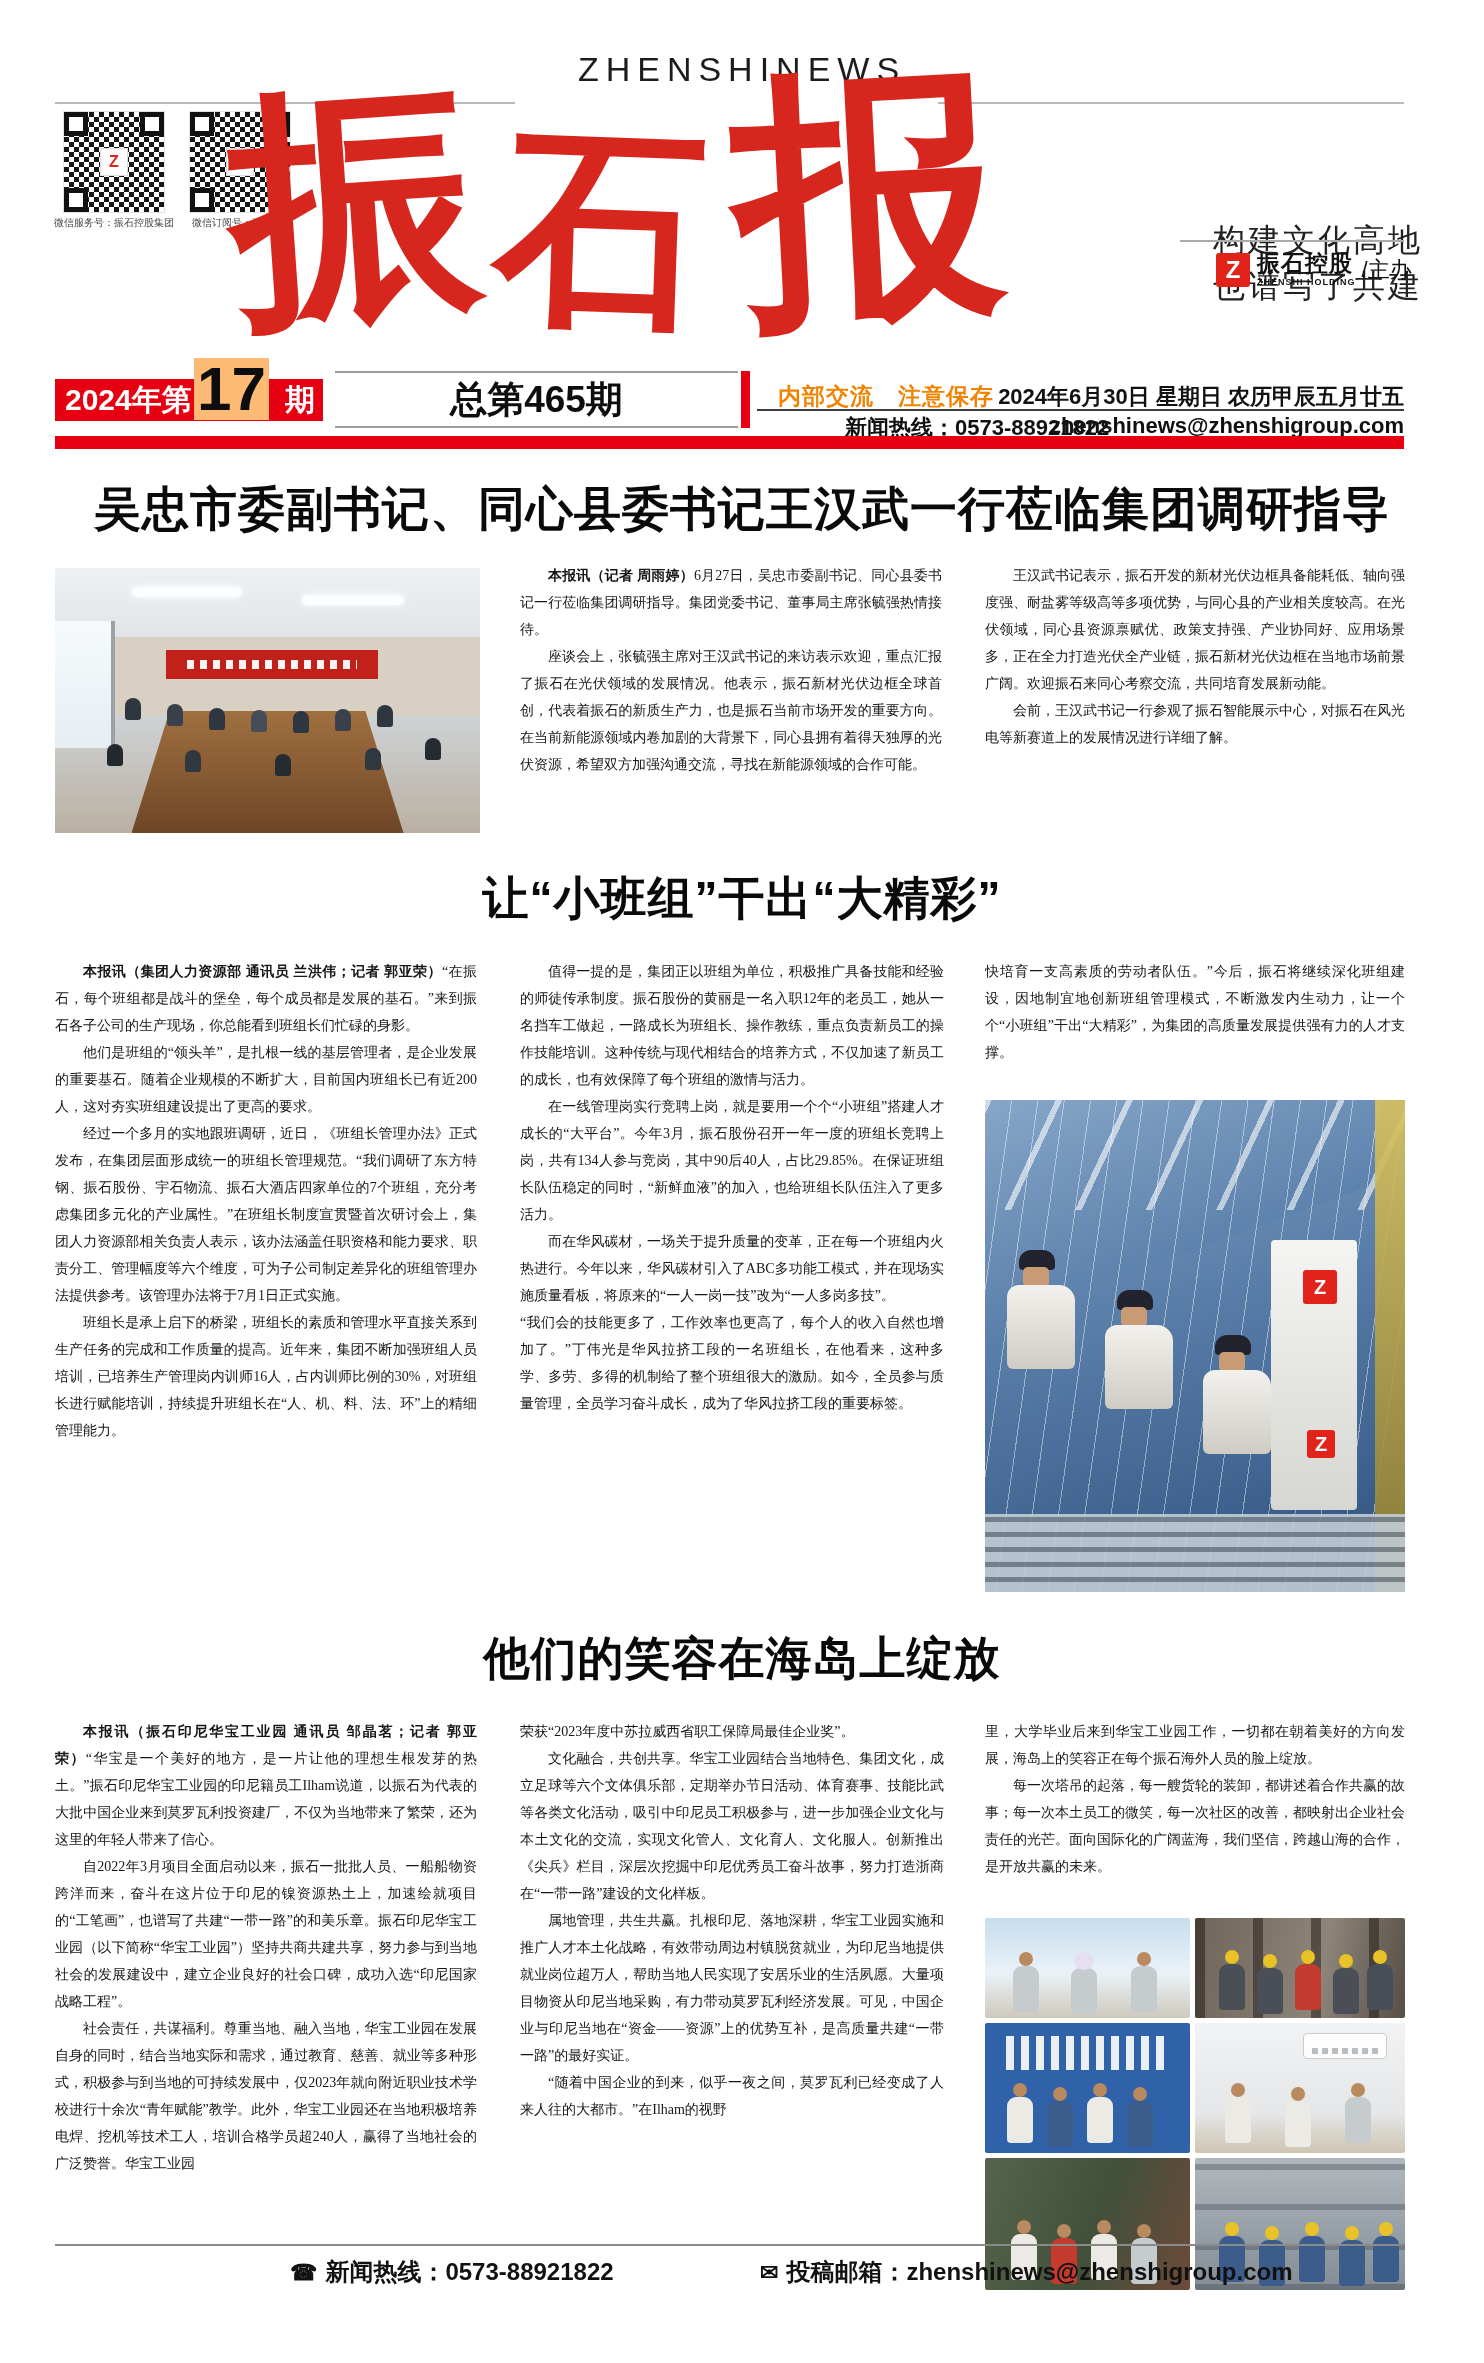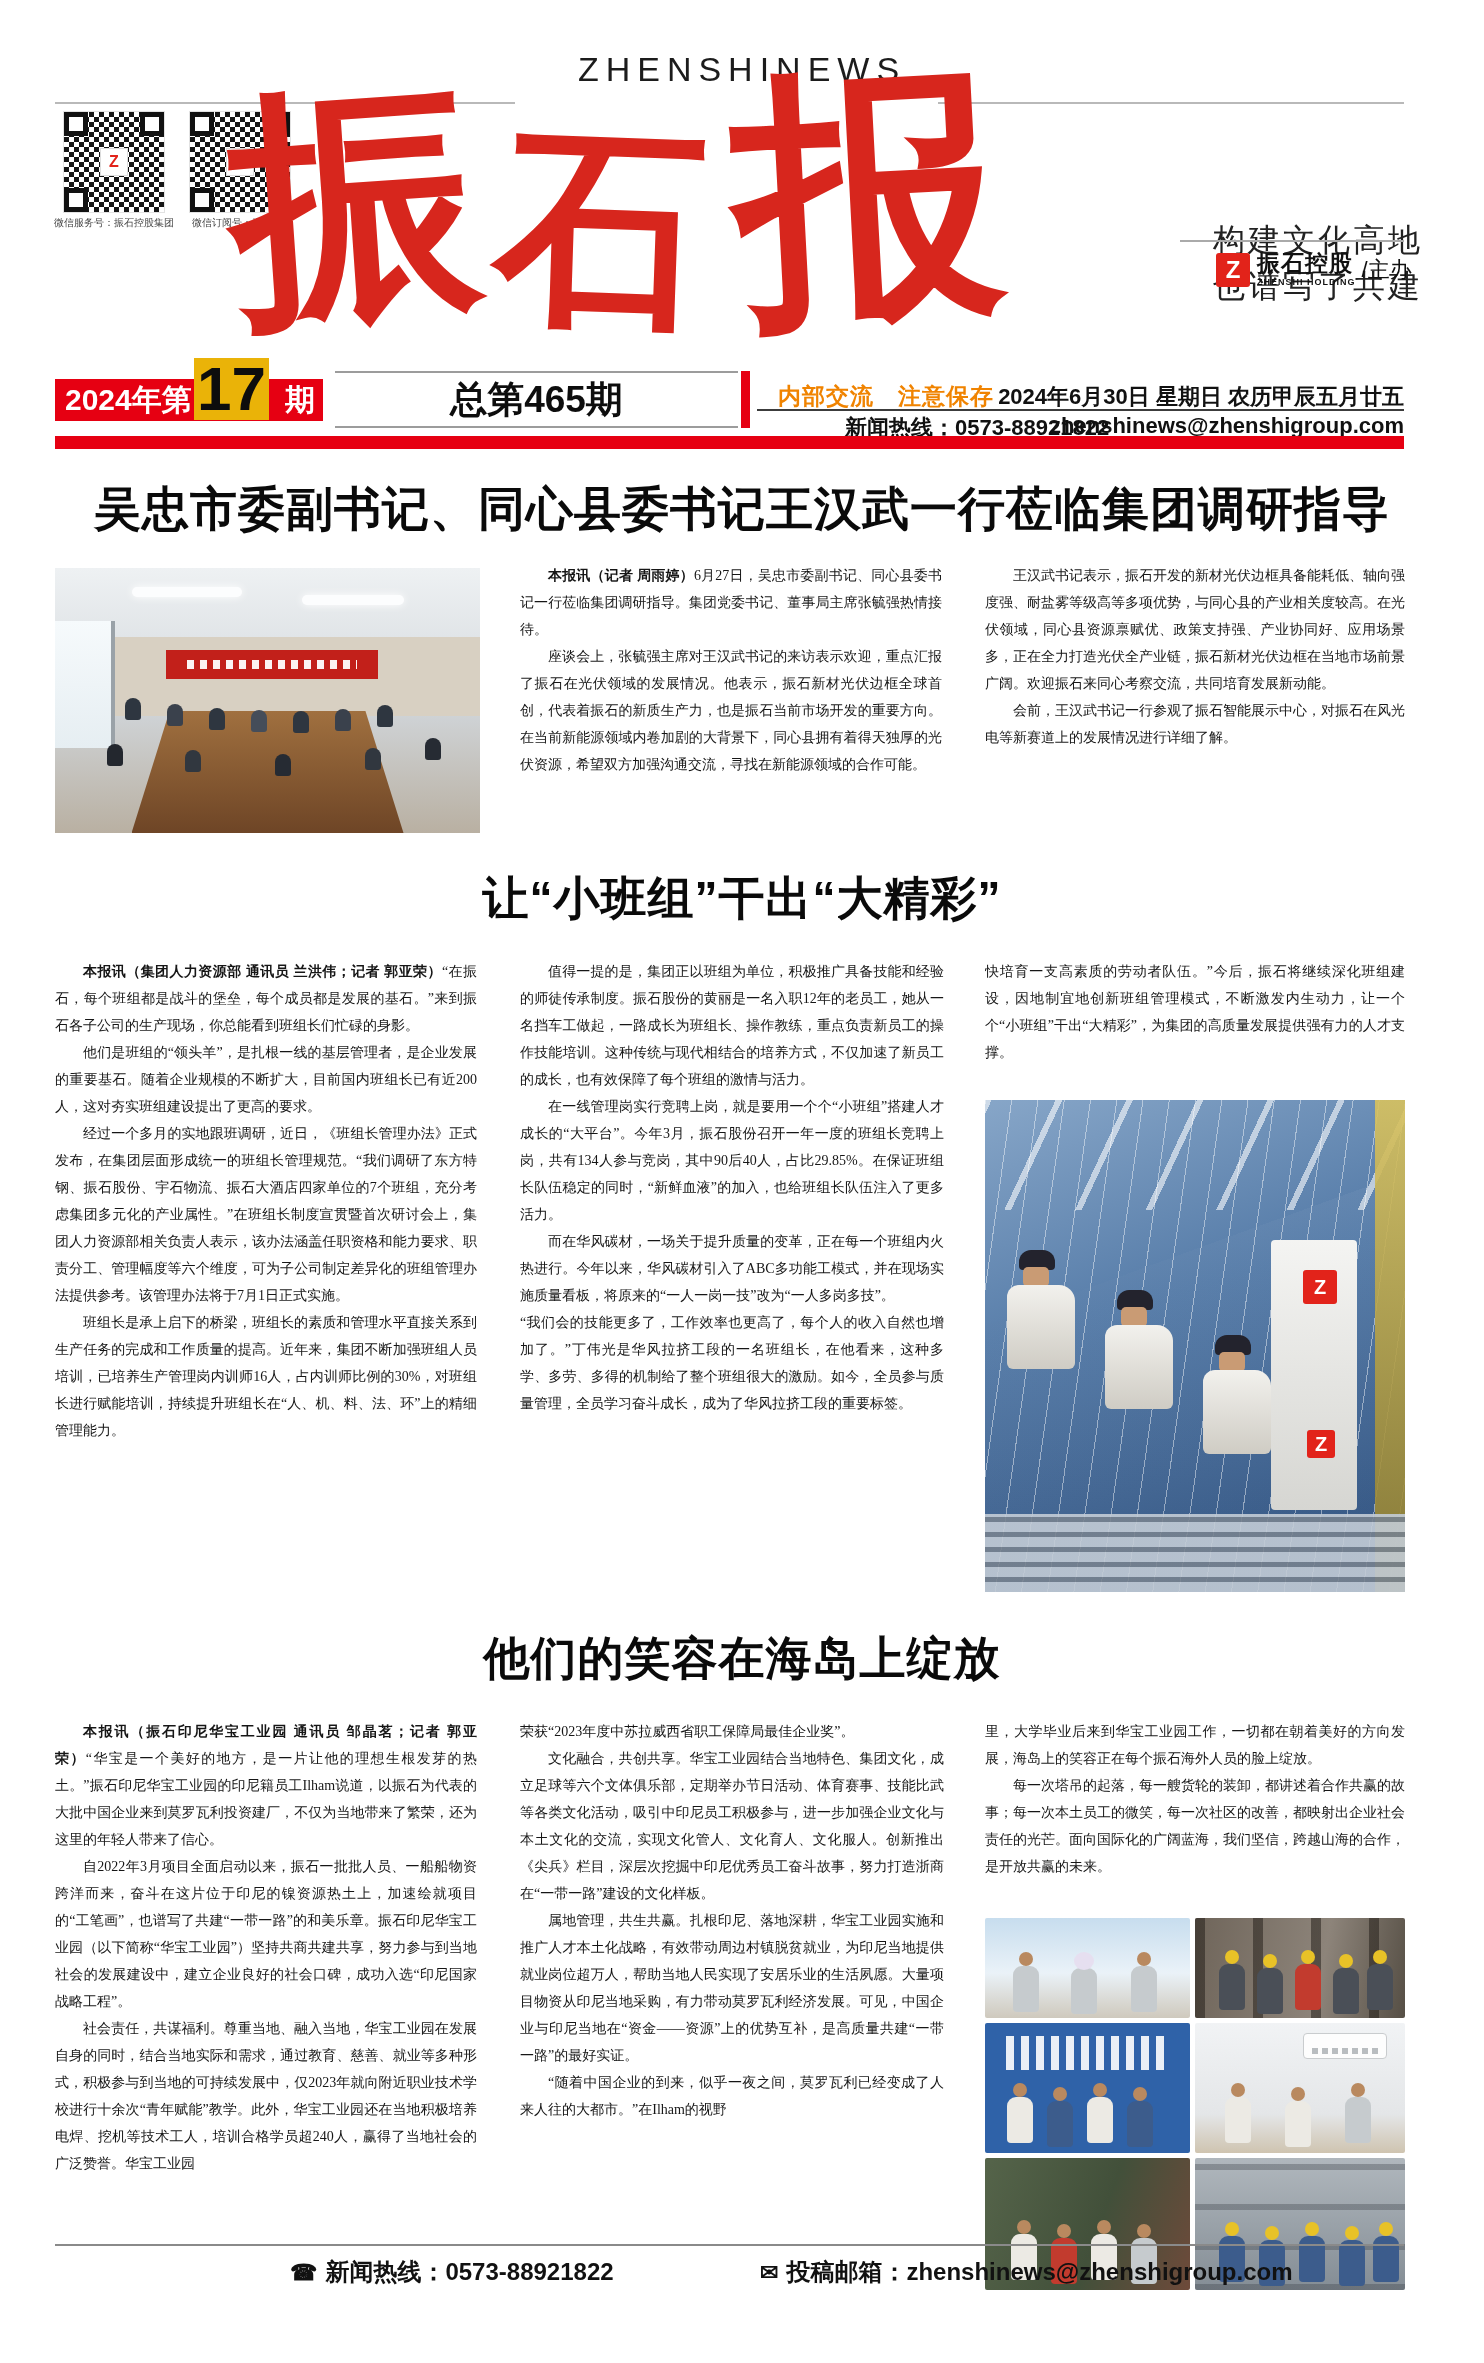--- a/index.html
+++ b/index.html
@@ -46,21 +46,21 @@
          display:flex; align-items:center; justify-content:center;
          font:900 24px "Liberation Sans",sans-serif; }
   .pub-names { margin-left:7px; }
   .pub-cn { font-size:23px; font-weight:700; color:#111; letter-spacing:1px; line-height:1; }
   .pub-en { font-size:9px; font-weight:700; color:#111; letter-spacing:1px; margin-top:2px; }
   .pub-suffix { font-size:22px; color:#111; margin-left:6px; font-weight:500; }
 
   
   .issue-box { position:absolute; left:55px; top:379px; width:268px; height:42px; background:#e60012; }
   .issue-prefix { position:absolute; left:10px; top:0; color:#fff; font:700 30px/42px "Liberation Sans",sans-serif; }
-  .issue-number { position:absolute; left:139px; top:-21px; background:#eab308; padding:0 3px;
+  .issue-number { position:absolute; left:139px; top:-21px; background:#fdba74; padding:0 3px;
                   color:#0d0d0d; font:700 62px/1 "Liberation Sans",sans-serif; }
   .issue-unit { position:absolute; right:8px; top:0; color:#fff; font:700 30px/42px "Liberation Sans",sans-serif; }
   .total-issue { position:absolute; left:335px; top:371px; width:403px; height:57px;
                  border-top:2px solid #9c9c9c; border-bottom:2px solid #9c9c9c;
                  text-align:center; font:700 37px/53px "Liberation Sans",sans-serif; color:#0d0d0d; }
   .red-vbar { position:absolute; left:741px; top:371px; width:9px; height:57px; background:#e60012; }
   .notice { position:absolute; left:778px; top:381px; color:#f08300;
             font:700 23px "Liberation Sans",sans-serif; letter-spacing:1px; }
   .notice span + span { margin-left:24px; }
   .date-line { position:absolute; right:80px; top:382px; color:#111;

